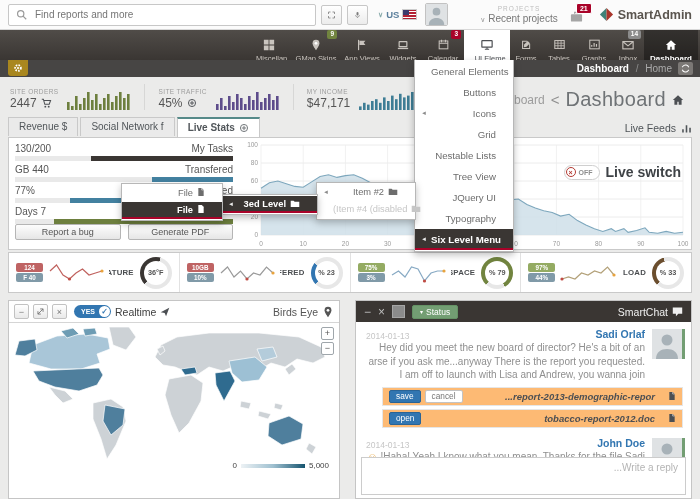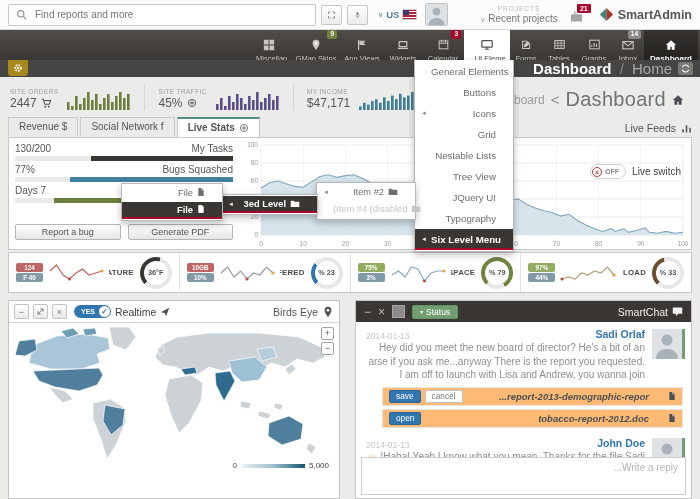--- a/index.html
+++ b/index.html
@@ -42,21 +42,21 @@
   .nav-item.open{background:#fff;color:#4c4f53}
   .nav-item.open .ncaret{color:#888}
   .nav-item.active{background:rgba(0,0,0,.35);color:#fff}
   .nav-item.active .nlabel{font-weight:bold;font-size:8px}
   .nbadge{position:absolute;top:0;right:3px;color:#fff;font-size:6.5px;font-weight:bold;
           padding:1px 3px;border-radius:2px;line-height:1}
   
   .ribbon{position:absolute;top:60px;left:0;right:0;height:17px;background:#474544}
   .gear-tab{position:absolute;left:8px;top:0;width:20px;height:16px;background:#a9871f;border-radius:0 0 3px 3px;
             display:flex;align-items:center;justify-content:center;color:#fff;cursor:pointer}
-  .crumbs{position:absolute;right:28px;top:0;height:17px;line-height:17px;font-size:15px;color:#aaa}
+  .crumbs{position:absolute;right:28px;top:0;height:17px;line-height:17px;font-size:10px;color:#aaa}
   .crumbs .c1{color:#fff;font-weight:bold}
   .crumbs .csep{margin:0 4px;color:#8c8c8c}
   .refresh-btn{position:absolute;right:7px;top:2px;width:15px;height:13px;background:#7b7875;border:0;
                border-radius:2px;color:#fff;display:flex;align-items:center;justify-content:center;cursor:pointer;padding:0}
   
   .stats-strip{position:absolute;left:10px;top:82px;height:30px;display:flex;align-items:center}
   .sgroup{display:flex;align-items:flex-end;gap:9px;padding:0 13px;border-right:1px solid #d7d7d6;height:26px}
   .sgroup:first-child{padding-left:0}
   .smeta .slabel{font-size:6.5px;color:#9d9d9d;letter-spacing:.4px}
   .smeta .svalue{font-size:12px;color:#555;display:flex;align-items:center;gap:4px;margin-top:1px}
@@ -81,21 +81,21 @@
   .pfill{position:absolute;right:0;top:0;bottom:0}
   .panel-btns{position:absolute;left:6px;top:86px;width:218px;display:flex;gap:7px}
   .panel-btns button{flex:1;height:16px;font-size:9px;color:#555;background:linear-gradient(#fdfdfd,#e6e6e6);
        border:1px solid #b5b5b5;border-radius:2px;cursor:pointer;font-family:inherit;padding:0}
   .chart-wrap{position:absolute;left:232px;top:1px}
   .live-switch{position:absolute;right:10px;top:26px;display:flex;align-items:center;gap:6px;cursor:pointer}
   .ls-pill{height:13px;border:1px solid #cfcfcf;border-radius:8px;background:#fff;display:flex;align-items:center;padding:0 6px 0 1px;gap:3px}
   .ls-x{width:10px;height:10px;border:1.4px solid #b33a32;border-radius:50%;color:#b33a32;font-size:7px;
         line-height:9px;text-align:center;font-weight:bold;box-sizing:border-box}
   .ls-state{font-size:7px;font-weight:bold;color:#8d8d8d}
-  .ls-label{font-size:10px;font-weight:normal;color:#3f4347}
+  .ls-label{font-size:14px;font-weight:bold;color:#3f4347}
   
   .kpi-row{position:absolute;left:8px;right:8px;top:252px;height:41px;background:#fff;border:1px solid #c9c9c9;
            display:flex;box-sizing:border-box}
   .kpi{flex:1;display:flex;align-items:center;padding:0 7px;border-right:1px solid #e2e2e2;min-width:0}
   .kpi:last-child{border-right:none}
   .kbadge{display:block;width:27px;height:9px;line-height:9px;border-radius:2px;color:#fff;font-size:6.3px;
           font-weight:bold;text-align:center;margin:1.5px 0}
   .kspark{margin:0 4px}
   .klabel{flex:1;display:flex;align-items:center;justify-content:flex-end;gap:3px;font-size:7.8px;
           font-weight:bold;color:#4a4d50;letter-spacing:.2px;white-space:nowrap;overflow:hidden}
@@ -137,21 +137,21 @@
   .mname{text-align:right;color:#3276b1;font-weight:bold;font-size:10.5px;cursor:pointer}
   .mtext{text-align:right;font-size:10px;color:#8f8f8f;line-height:1.35;margin-top:1px}
   .emoji{color:#e6a23c;margin-right:3px;font-size:10px}
   .avatar{position:absolute;right:6px;top:7px;width:30px;height:30px;border-right:3px solid #739e73;overflow:hidden}
   .att{display:flex;align-items:center;margin:3px 8px 3px 26px;background:#fdba74;border:1px solid #e6e6e6;
        height:17px;padding:0 6px;gap:4px}
   .abtn{height:13px;font-size:8.3px;padding:0 6px;border-radius:2px;line-height:11px;cursor:pointer;font-family:inherit}
   .abtn.primary{background:#3276b1;color:#fff;border:1px solid #2a6496}
   .abtn.default{background:#fff;color:#777;border:1px solid #c3c3c3}
   .afile{margin-left:auto;font-size:9.5px;font-weight:bold;font-style:italic;color:#4c4f53;
-         display:flex;align-items:center;gap:19px;cursor:pointer}
+         display:flex;align-items:center;gap:13px;cursor:pointer}
   .reply{position:absolute;left:5px;right:5px;bottom:3px;height:36px;border:1px solid #ccc;background:#fff}
   .reply textarea{width:100%;height:100%;border:0;outline:0;resize:none;box-sizing:border-box;
         font-family:inherit;font-size:10px;color:#555;text-align:right;padding:4px 7px}
   .reply textarea::placeholder{color:#b4b4b4}
   
   .menu{position:absolute;background:#fff;border:1px solid #b7b7b7;box-shadow:0 3px 7px rgba(0,0,0,.25);
         z-index:60;padding:1px 0}
   #menuMain{left:414px;top:60px;width:98px;border-top:none}
   #menuSub1{left:316px;top:182px;width:98px}
   #menuSub2{left:221px;top:194px;width:95px}
@@ -497,20 +497,29 @@
 
   <div class="panel">
     <div class="progress-col" id="progressCol">
         <div class="prow">
           <div class="phead">
             <span>130/200</span>
             <span>My Tasks</span>
           </div>
           <div class="pbar">
             <div class="pfill" style="width:65%;background:#3a3633"></div>
+          </div>
+        </div>
+        <div class="prow">
+          <div class="phead">
+            <span>GB 440</span>
+            <span>Transfered</span>
+          </div>
+          <div class="pbar">
+            <div class="pfill" style="width:37%;background:#4381a0"></div>
           </div>
         </div>
         <div class="prow">
           <div class="phead">
             <span>77%</span>
             <span>Bugs Squashed</span>
           </div>
           <div class="pbar">
             <div class="pfill" style="width:75%;background:#4381a0"></div>
           </div>

